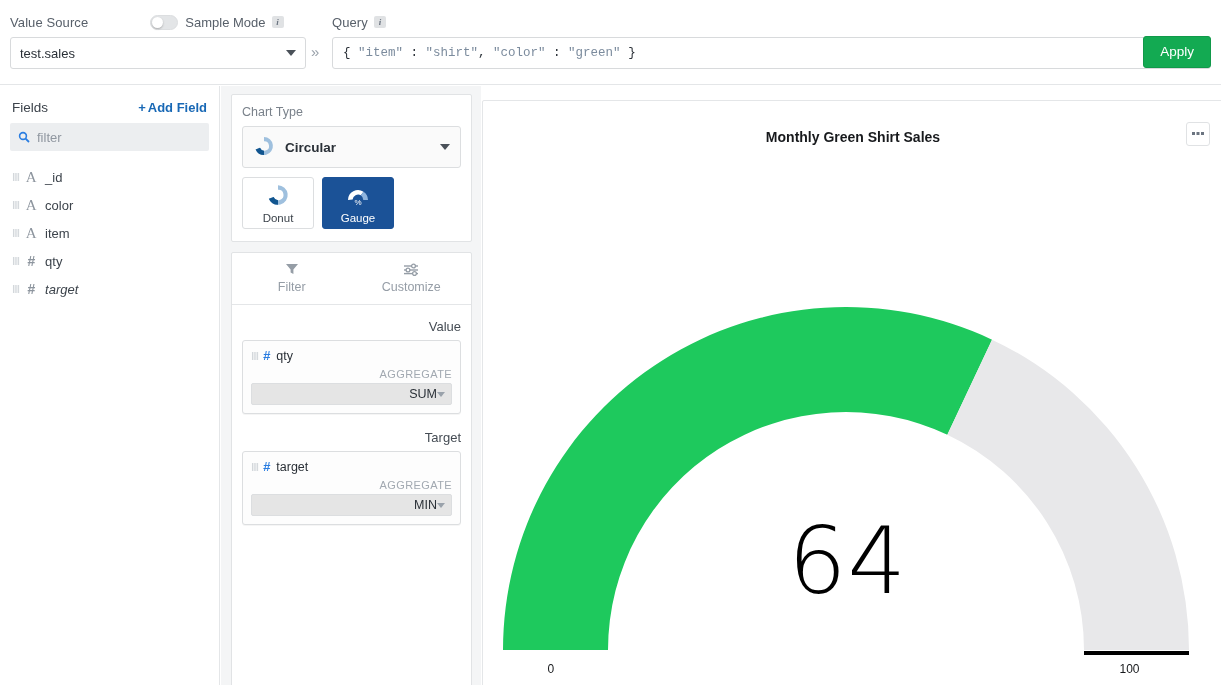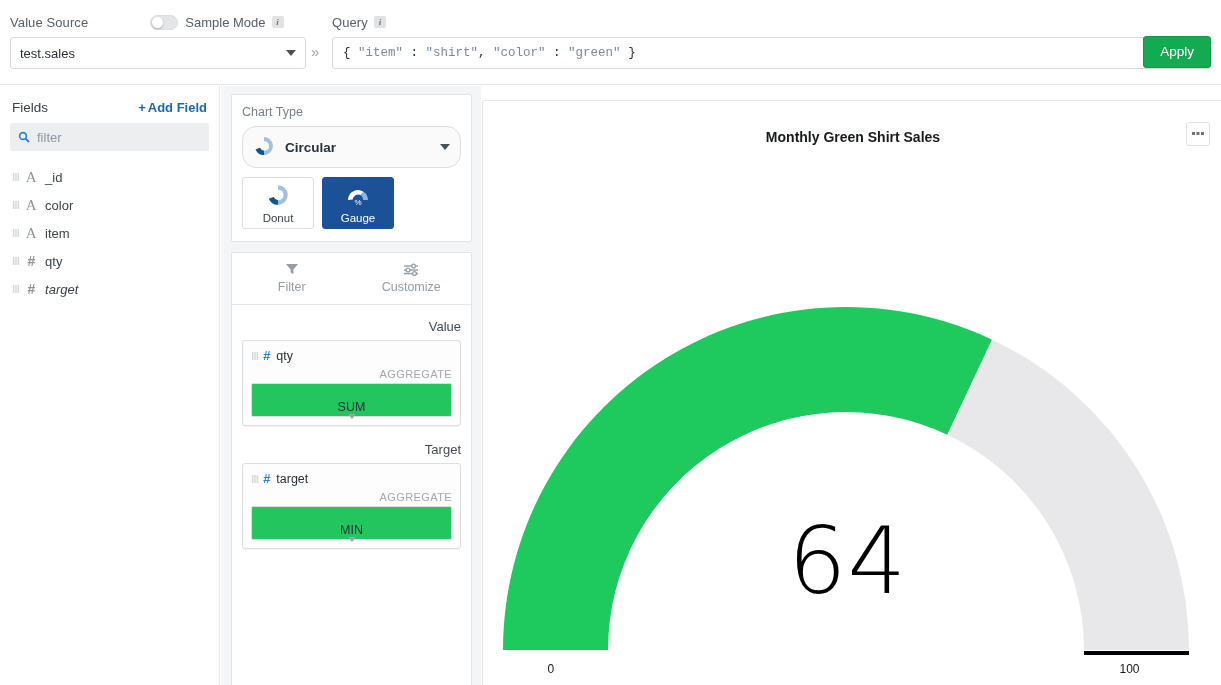--- a/index.html
+++ b/index.html
@@ -116,21 +116,21 @@
     position: absolute; left: 221px; top: 86px; width: 260px; height: 599px;
     background: #f4f5f6;
   }
   .card {
     background: #fff; border: 1px solid #e1e3e5; border-radius: 2px;
     margin: 8px 9px 0 10px;
   }
   .card.ct { padding: 10px 10px 12px 10px; }
   .sec-lbl { font-size: 12.5px; color: #7a828b; margin-bottom: 7px; }
   .ct-select {
-    height: 42px; border: 1px solid #dcdee0; border-radius: 14px; background: #fafafa;
+    height: 42px; border: 1px solid #dcdee0; border-radius: 3px; background: #fafafa;
     display: flex; align-items: center; padding: 0 10px; font-size: 13.5px; color: #2a3037;
   }
   .ct-select .nm { flex: 1; font-weight: bold; margin-left: 10px; }
   .ct-btns { display: flex; gap: 8px; margin-top: 9px; }
   .ct-btn {
     width: 72px; height: 52px; border-radius: 3px; border: 1px solid #dcdee0;
     background: #fff; display: flex; flex-direction: column; align-items: center;
     justify-content: center; gap: 3px; font-size: 11.5px; color: #3c434b; cursor: pointer;
   }
   .ct-btn.sel { background: #1b5297; border-color: #1b5297; color: #fff; }
@@ -149,22 +149,22 @@
   .chan {
     border: 1px solid #dcdee0; border-radius: 3px; background: #fdfdfd;
     padding: 7px 8px 8px 8px; margin-bottom: 16px;
     box-shadow: 0 1px 0 rgba(0,0,0,.04);
   }
   .chan-field { display: flex; align-items: center; font-size: 12.5px; color: #2a3037; }
   .chan-field .num-ic { color: #2a7de1; font-weight: bold; font-style: italic;
                         margin-right: 6px; font-size: 13px; }
   .agg-lbl { font-size: 11px; color: #a2a9b1; letter-spacing: .4px; margin: 5px 0 3px 1px; }
   .agg-select {
-    height: 22px; border: 1px solid #dcdee0; border-radius: 2px; background: #22c55e;
-    display: flex; align-items: center; padding: 16px 6px; font-size: 12.5px; color: #2a3037; flex-direction: column;
+    height: 22px; border: 1px solid #dcdee0; border-radius: 2px; background: #e5e5e5;
+    display: flex; align-items: center; padding: 8px 6px; font-size: 12.5px; color: #2a3037;
   }
   .agg-select .v { flex: 1; }
   .caret-sm {
     width: 0; height: 0; border-left: 4px solid transparent;
     border-right: 4px solid transparent; border-top: 5px solid #9aa2ab;
   }
 
   
   .chart-pane {
     position: absolute; left: 482px; top: 100px; width: 742px; height: 592px;

